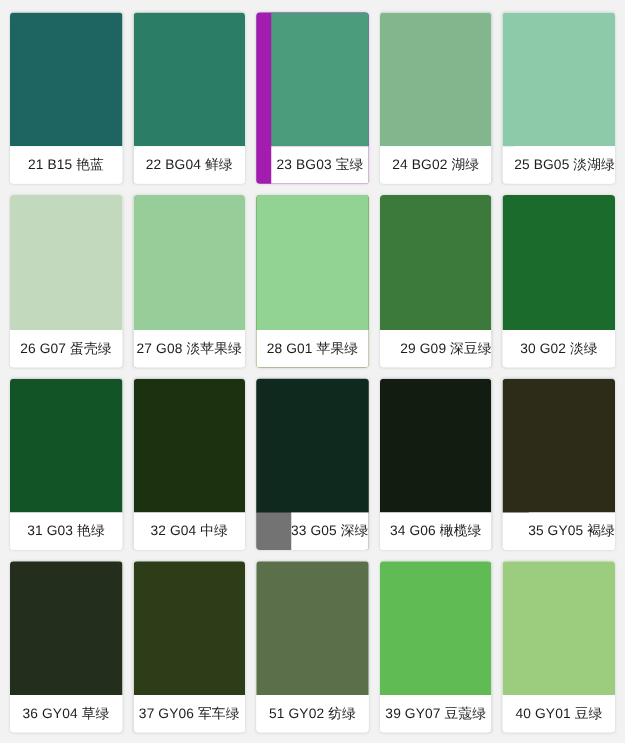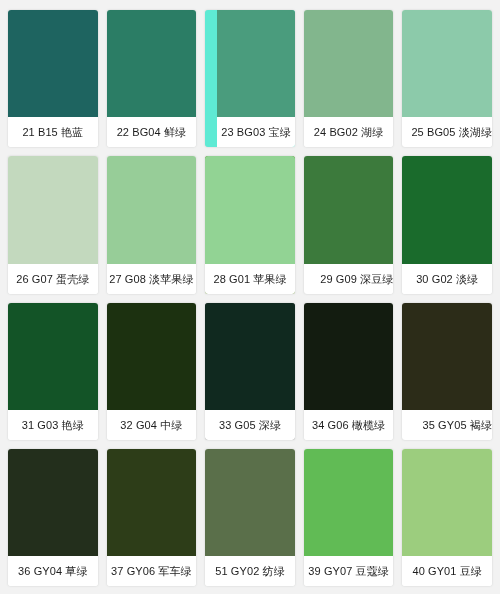--- a/index.html
+++ b/index.html
@@ -63,21 +63,21 @@
 
 <main id="swatch-grid" style="background: rgb(242, 242, 242);">
     <div class="swatch-card" style="background: rgb(255, 255, 255);">
       <div class="swatch-color" title="#1e6460" style="background: rgb(30, 100, 96);"></div>
       <div class="swatch-label">21 B15 艳蓝</div>
     </div>
     <div class="swatch-card" style="background: rgb(255, 255, 255);">
       <div class="swatch-color" title="#2b7d65" style="background: rgb(43, 125, 101);"></div>
       <div class="swatch-label">22 BG04 鲜绿</div>
     </div>
-    <div class="swatch-card" style="background: #5eead4; padding-left: 12px;">
+    <div class="swatch-card" style="background: #a21caf; padding-left: 12px;">
       <div class="swatch-color" title="#4a9c7d" style="background: rgb(74, 156, 125);"></div>
       <div class="swatch-label">23 BG03 宝绿</div>
     </div>
     <div class="swatch-card" style="background: rgb(255, 255, 255);">
       <div class="swatch-color" title="#82b68d" style="background: rgb(130, 182, 141);"></div>
       <div class="swatch-label">24 BG02 湖绿</div>
     </div>
     <div class="swatch-card" style="background: rgb(255, 255, 255); align-items: flex-end;">
       <div class="swatch-color" title="#8ccaaa" style="background: rgb(140, 202, 170);"></div>
       <div class="swatch-label">25 BG05 淡湖绿</div>
@@ -103,21 +103,21 @@
       <div class="swatch-label">30 G02 淡绿</div>
     </div>
     <div class="swatch-card" style="background: rgb(255, 255, 255);">
       <div class="swatch-color" title="#135427" style="background: rgb(19, 84, 39);"></div>
       <div class="swatch-label">31 G03 艳绿</div>
     </div>
     <div class="swatch-card" style="background: rgb(255, 255, 255);">
       <div class="swatch-color" title="#1c3110" style="background: rgb(28, 49, 16);"></div>
       <div class="swatch-label">32 G04 中绿</div>
     </div>
-    <div class="swatch-card" style="background: #737373;">
+    <div class="swatch-card" style="background: #737373; align-items: flex-end;">
       <div class="swatch-color" title="#10291f" style="background: rgb(16, 41, 31);"></div>
       <div class="swatch-label">33 G05 深绿</div>
     </div>
     <div class="swatch-card" style="background: rgb(255, 255, 255);">
       <div class="swatch-color" title="#131c10" style="background: rgb(19, 28, 16);"></div>
       <div class="swatch-label">34 G06 橄榄绿</div>
     </div>
     <div class="swatch-card" style="background: rgb(255, 255, 255); align-items: flex-end;">
       <div class="swatch-color" title="#2c2c18" style="background: rgb(44, 44, 24);"></div>
       <div class="swatch-label">35 GY05 褐绿</div>

